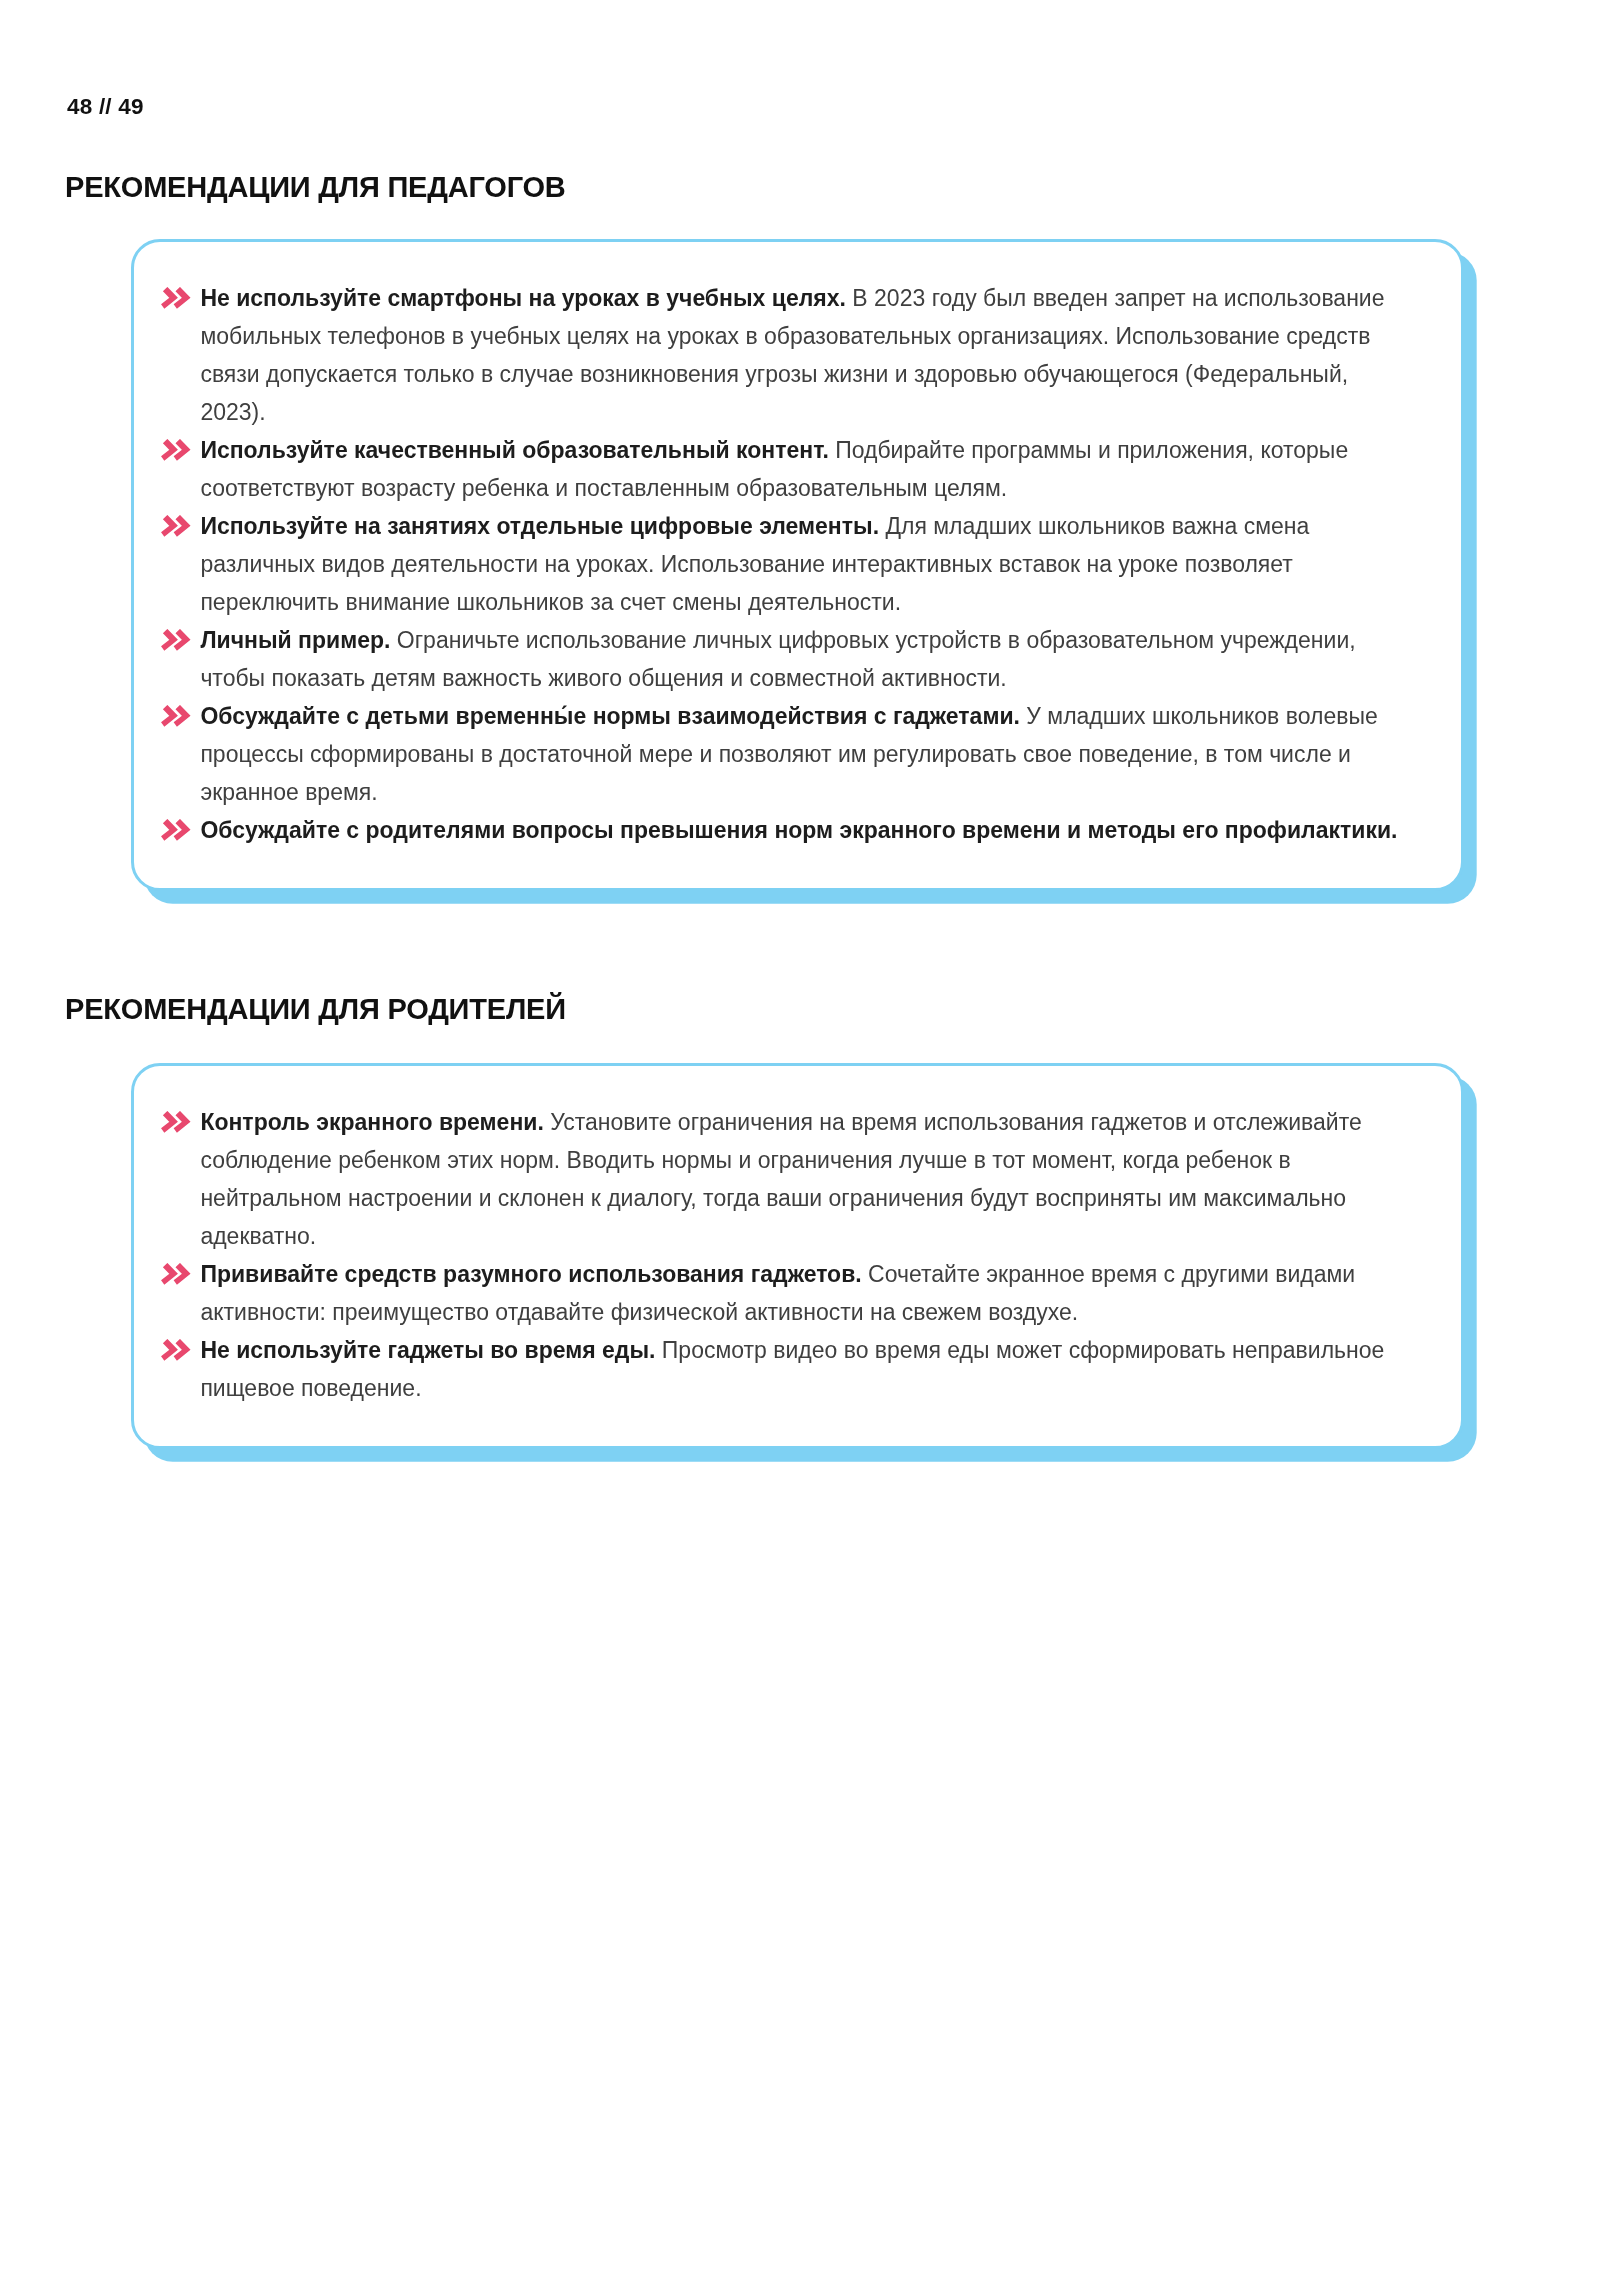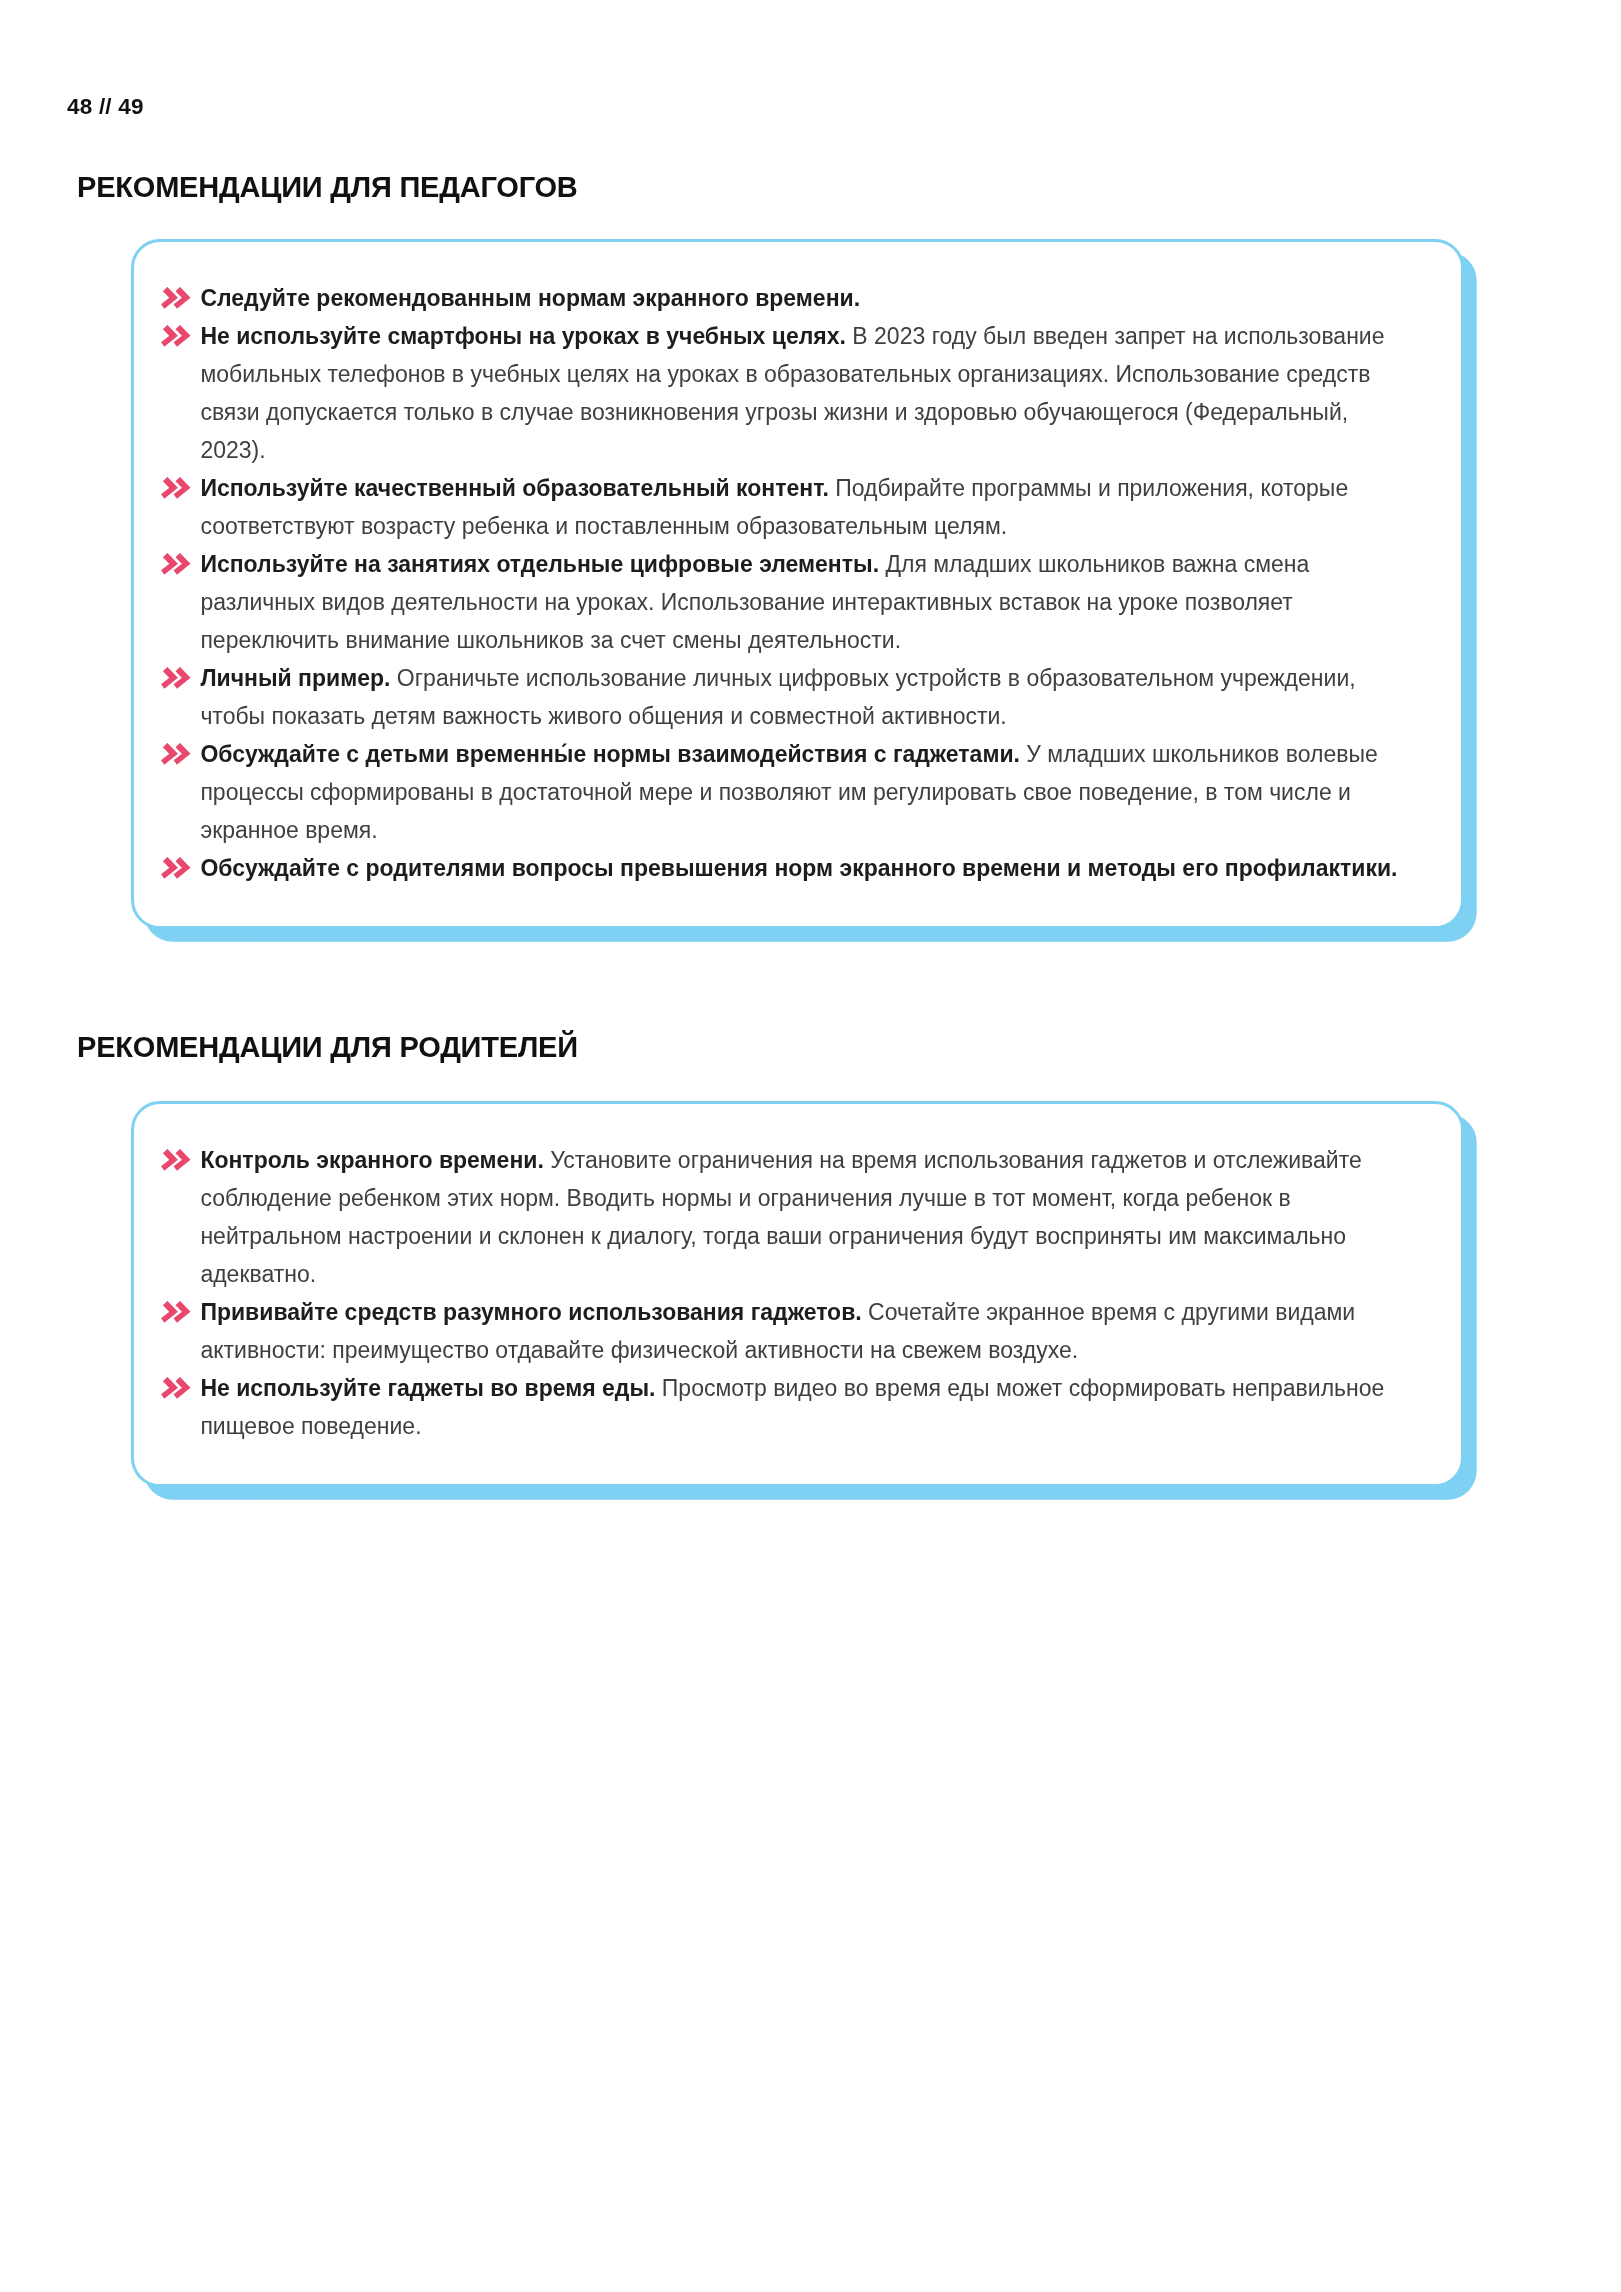--- a/index.html
+++ b/index.html
@@ -24,21 +24,21 @@
     font-weight:700;
     color:var(--heading-text);
     letter-spacing:0.2px;
     margin:0 0 0 2px;
   }
   h2.section-title{
     font-size:29px;
     font-weight:700;
     color:var(--heading-text);
     letter-spacing:-0.2px;
-    margin:12px;
+    margin:0;
   }
   .section-teachers h2.section-title{margin-top:51px;}
   .section-parents  h2.section-title{margin-top:102px;}
   .card{
     width:1333px;
     margin-left:66px;
     background:#ffffff;
     border:3.9px solid var(--card-blue);
     border-radius:29px;
     box-shadow:12.7px 12.7px 0 var(--card-blue);
@@ -70,29 +70,20 @@
 <body>
 
 <div class="page">
 
   <p class="page-number">48 // 49</p>
 
   <section class="section-teachers">
     <h2 class="section-title">РЕКОМЕНДАЦИИ ДЛЯ ПЕДАГОГОВ</h2>
     <div class="card">
 
-      <div class="item">
-        <span class="chev">
-            <svg viewBox="0 0 32 22" width="31" height="21.6" aria-hidden="true">
-              <path d="M3 2 L13 11 L3 20" fill="none" stroke="currentColor" stroke-width="6"></path>
-              <path d="M16 2 L26 11 L16 20" fill="none" stroke="currentColor" stroke-width="6"></path>
-            </svg>
-          </span>
-        <p class="txt"><strong class="lead">Следуйте рекомендованным нормам экранного времени.</strong> <span></span></p>
-      </div>
 
       <div class="item">
         <span class="chev">
             <svg viewBox="0 0 32 22" width="31" height="21.6" aria-hidden="true">
               <path d="M3 2 L13 11 L3 20" fill="none" stroke="currentColor" stroke-width="6"></path>
               <path d="M16 2 L26 11 L16 20" fill="none" stroke="currentColor" stroke-width="6"></path>
             </svg>
           </span>
         <p class="txt"><strong class="lead">Не используйте смартфоны на уроках в учебных целях.</strong> <span>В 2023 году был введен запрет на использование мобильных телефонов в учебных целях на уроках в образовательных организациях. Использование средств связи допускается только в случае возникновения угрозы жизни и здоровью обучающегося (Федеральный, 2023).</span></p>
       </div>

